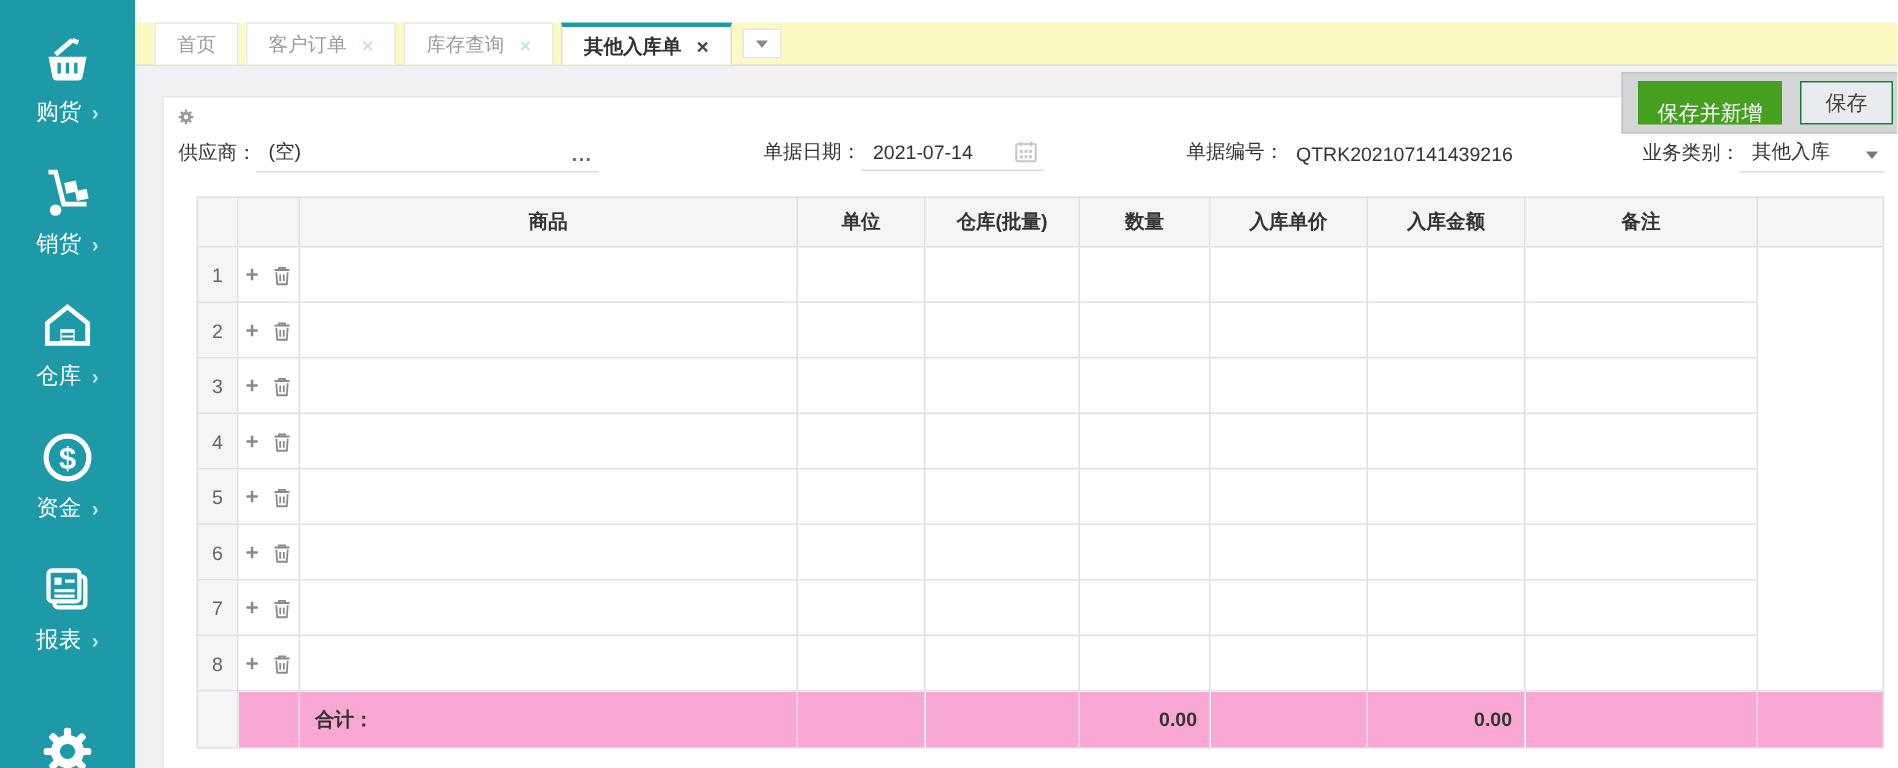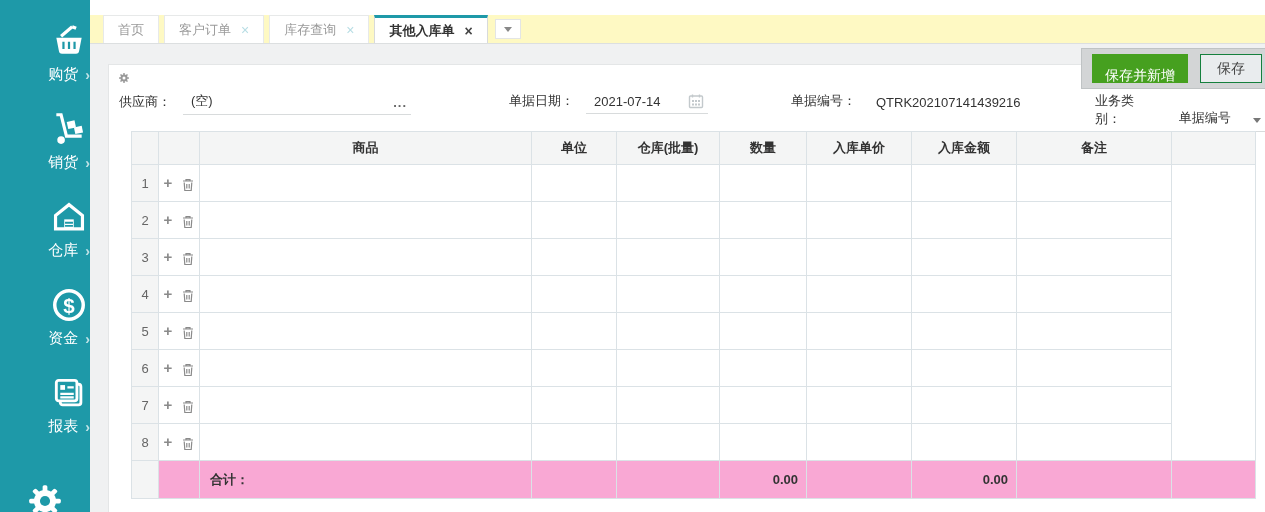--- a/index.html
+++ b/index.html
@@ -3,21 +3,21 @@
 <meta charset="utf-8">
 <style>
   * { margin:0; padding:0; box-sizing:border-box; }
   html,body { width:1265px; height:512px; }
   body { position:relative; overflow:hidden; background:#fff;
          font-family:"Liberation Sans","DejaVu Sans",sans-serif; font-size:13px; color:#333; }
 
   
   .sidebar { position:absolute; left:0; top:0; width:90px; height:512px;
              background:#1e99a8; overflow:hidden; z-index:10;
-             display:flex; flex-direction:column; align-items:flex-end; padding-top:22px; }
+             display:flex; flex-direction:column; align-items:center; padding-top:22px; }
   .nav-item { display:flex; flex-direction:column; align-items:center; margin-bottom:26px; cursor:pointer; }
   .nav-item svg { width:38px; height:38px; }
   .nav-label { margin-top:5px; color:#fff; font-size:15px; display:flex; align-items:center; }
   .nav-arrow { color:rgba(255,255,255,.72); font-size:14px; margin-left:7px; font-weight:bold; }
   .sidebar-gear { position:absolute; left:26px; bottom:-8px; width:38px; height:38px; }
 
   
   .tabbar { position:absolute; left:90px; top:15px; right:0; height:29px; background:#fef9c3;
             border-bottom:1px solid #dcdfe0; display:flex; align-items:flex-end; padding-left:13px; }
   .tab { height:28px; line-height:26px; padding:0 14px; margin-right:5px; background:#fff;
@@ -40,21 +40,21 @@
   
   .toolbar { position:absolute; right:0; top:48px; width:184px; height:41px; background:#d3d5d6;
              border:1px solid #bfc3c4; border-right:none; z-index:6;
              display:flex; align-items:center; padding-left:10px; }
   .btn { border:none; cursor:pointer; font-family:inherit; font-size:14px; height:29px; }
   .btn-green { background:#46a01f; color:#fff; padding:13px 13px; margin-right:12px; }
   .btn-gray  { background:#e9ecee; color:#444; padding:0 16px; border:1px solid #15803d; }
 
   
   .form-row { position:absolute; left:0; top:27px; right:0; height:24px; }
-  .fgroup { position:absolute; display:flex; align-items:flex-end;gap:12px; }
+  .fgroup { position:absolute; display:flex; align-items:flex-end; }
   .flabel { padding-bottom:4px; color:#333; }
   .uline { border-bottom:1px solid #d8dbdc; display:flex; align-items:flex-end;
            justify-content:space-between; padding:0 4px 4px 8px; }
   .g-supplier { left:10px; } .g-supplier .uline { width:228px; }
   .g-date     { left:400px; } .g-date .uline { width:122px; }
   .g-number   { left:682px; } .g-number .fval { padding:0 0 4px 8px; }
   .g-biztype  { left:986px; } .g-biztype .uline { width:96px; }
   .dots { color:#666; font-weight:bold; letter-spacing:1px; cursor:pointer; }
   .cal-icon { cursor:pointer; }
   .sel-arrow { width:0; height:0; border-left:4px solid transparent; border-right:4px solid transparent;
@@ -208,21 +208,21 @@
         </svg>
       </span>
     </div>
     <div class="fgroup g-number">
       <span class="flabel">单据编号：</span>
       <span class="fval">QTRK202107141439216</span>
     </div>
     <div class="fgroup g-biztype">
       <span class="flabel">业务类别：</span>
       <span class="uline">
-        <span>单据编号</span>
+        <span>其他入库</span>
         <span class="sel-arrow"></span>
       </span>
     </div>
   </div>
 
   <div class="grid-wrap">
     <table>
       <colgroup>
         <col style="width:27px">
           <col style="width:41px">

